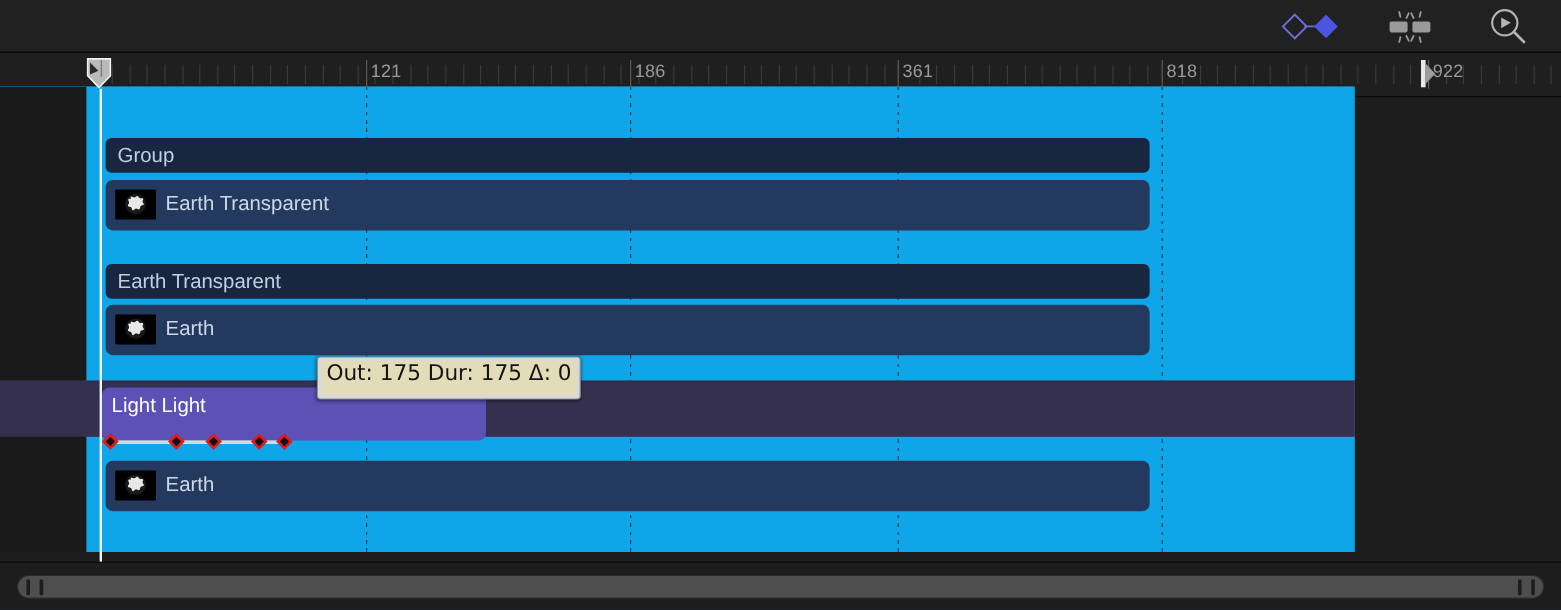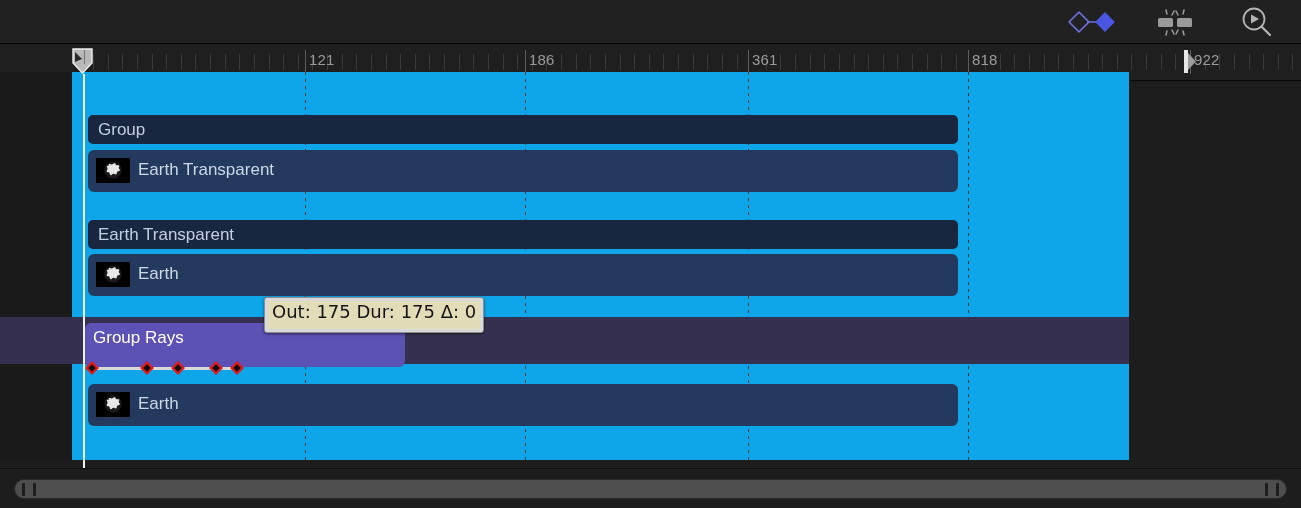--- a/index.html
+++ b/index.html
@@ -272,21 +272,21 @@
               <path d="M6.6 4.2c1.6-.6 2.4.6 3.4.4 1-.3 1.4-1.6 2.6-1.3.9.2 1 1.5 2 1.9 1 .4 2-.4 2.6.4.5.8-.6 1.6-.4 2.5.2 1 1.4 1.4 1 2.4-.4 1-1.8.5-2.5 1.2-.8.8-.2 2.2-1.2 2.7-1 .5-1.8-.8-2.9-.6-1 .2-1.4 1.8-2.5 1.5-1-.3-.6-1.8-1.4-2.5-.8-.7-2.2-.2-2.6-1.2-.4-1 .9-1.7.9-2.8 0-1-1.1-1.8-.6-2.7.4-.8 1.7-.2 2.3-.9z" fill="#e8e8e8"></path>
             </svg>
           </span>
           <span class="bar-label">Earth</span>
         </div>
         <div class="sel-band" style="top:245px">
           <div class="lit"></div>
           <div class="dim"></div>
         </div>
         <div class="bar lightrays" style="left:85px;top:251px;width:320px">
-          <span class="bar-label">Group Rays</span>
+          <span class="bar-label">Light Light</span>
         </div>
         <div class="kf-strip" style="left:0;top:289px;width:1301px">
           <div class="kf-line" style="left:92px;width:145px"></div>
           <div class="kf" style="left:85px"><svg width="14" height="14" viewBox="0 0 14 14">
               <path d="M7 0 L14 7 L7 14 L0 7 Z" fill="#e01b1b"></path>
               <path d="M7 3.2 L10.8 7 L7 10.8 L3.2 7 Z" fill="#101010"></path>
             </svg></div>
           <div class="kf" style="left:140px"><svg width="14" height="14" viewBox="0 0 14 14">
               <path d="M7 0 L14 7 L7 14 L0 7 Z" fill="#e01b1b"></path>
               <path d="M7 3.2 L10.8 7 L7 10.8 L3.2 7 Z" fill="#101010"></path>

